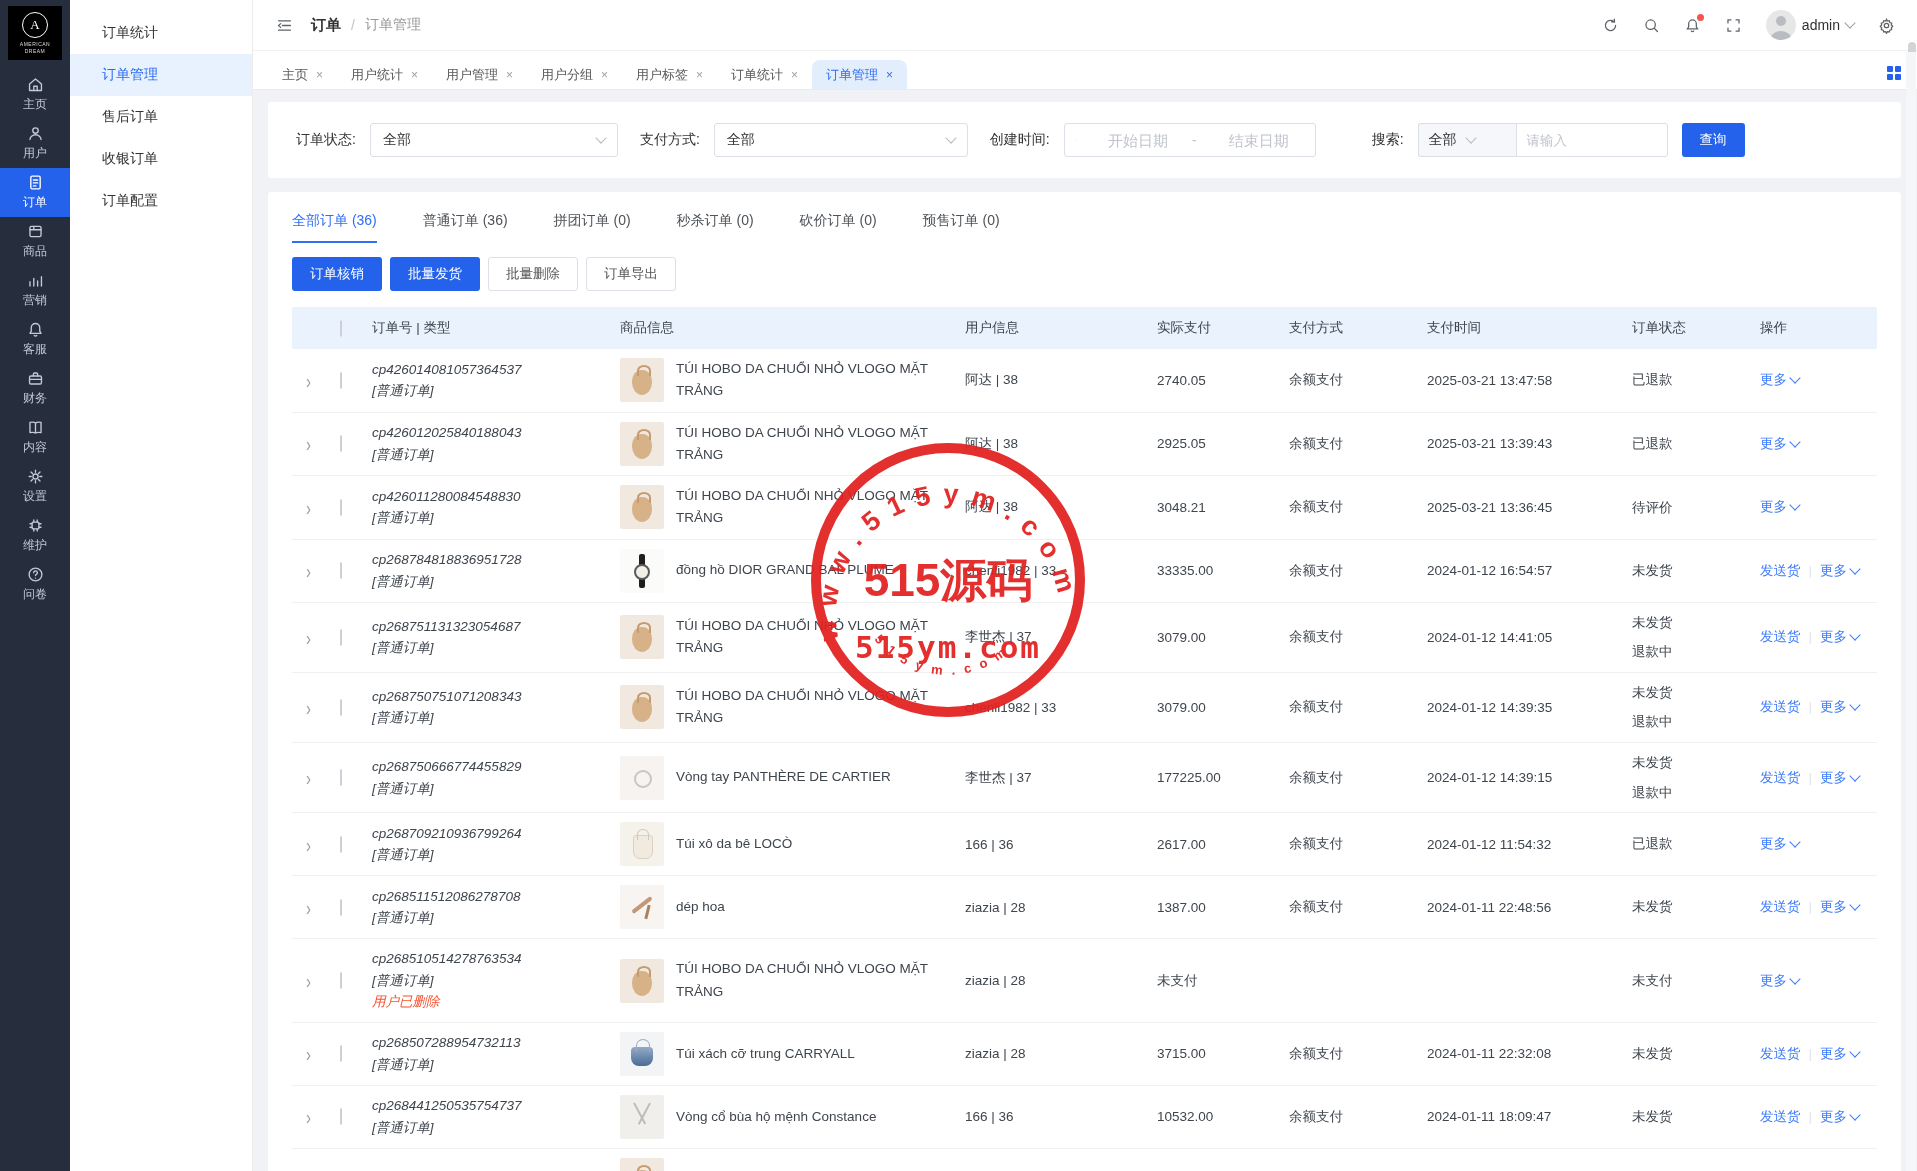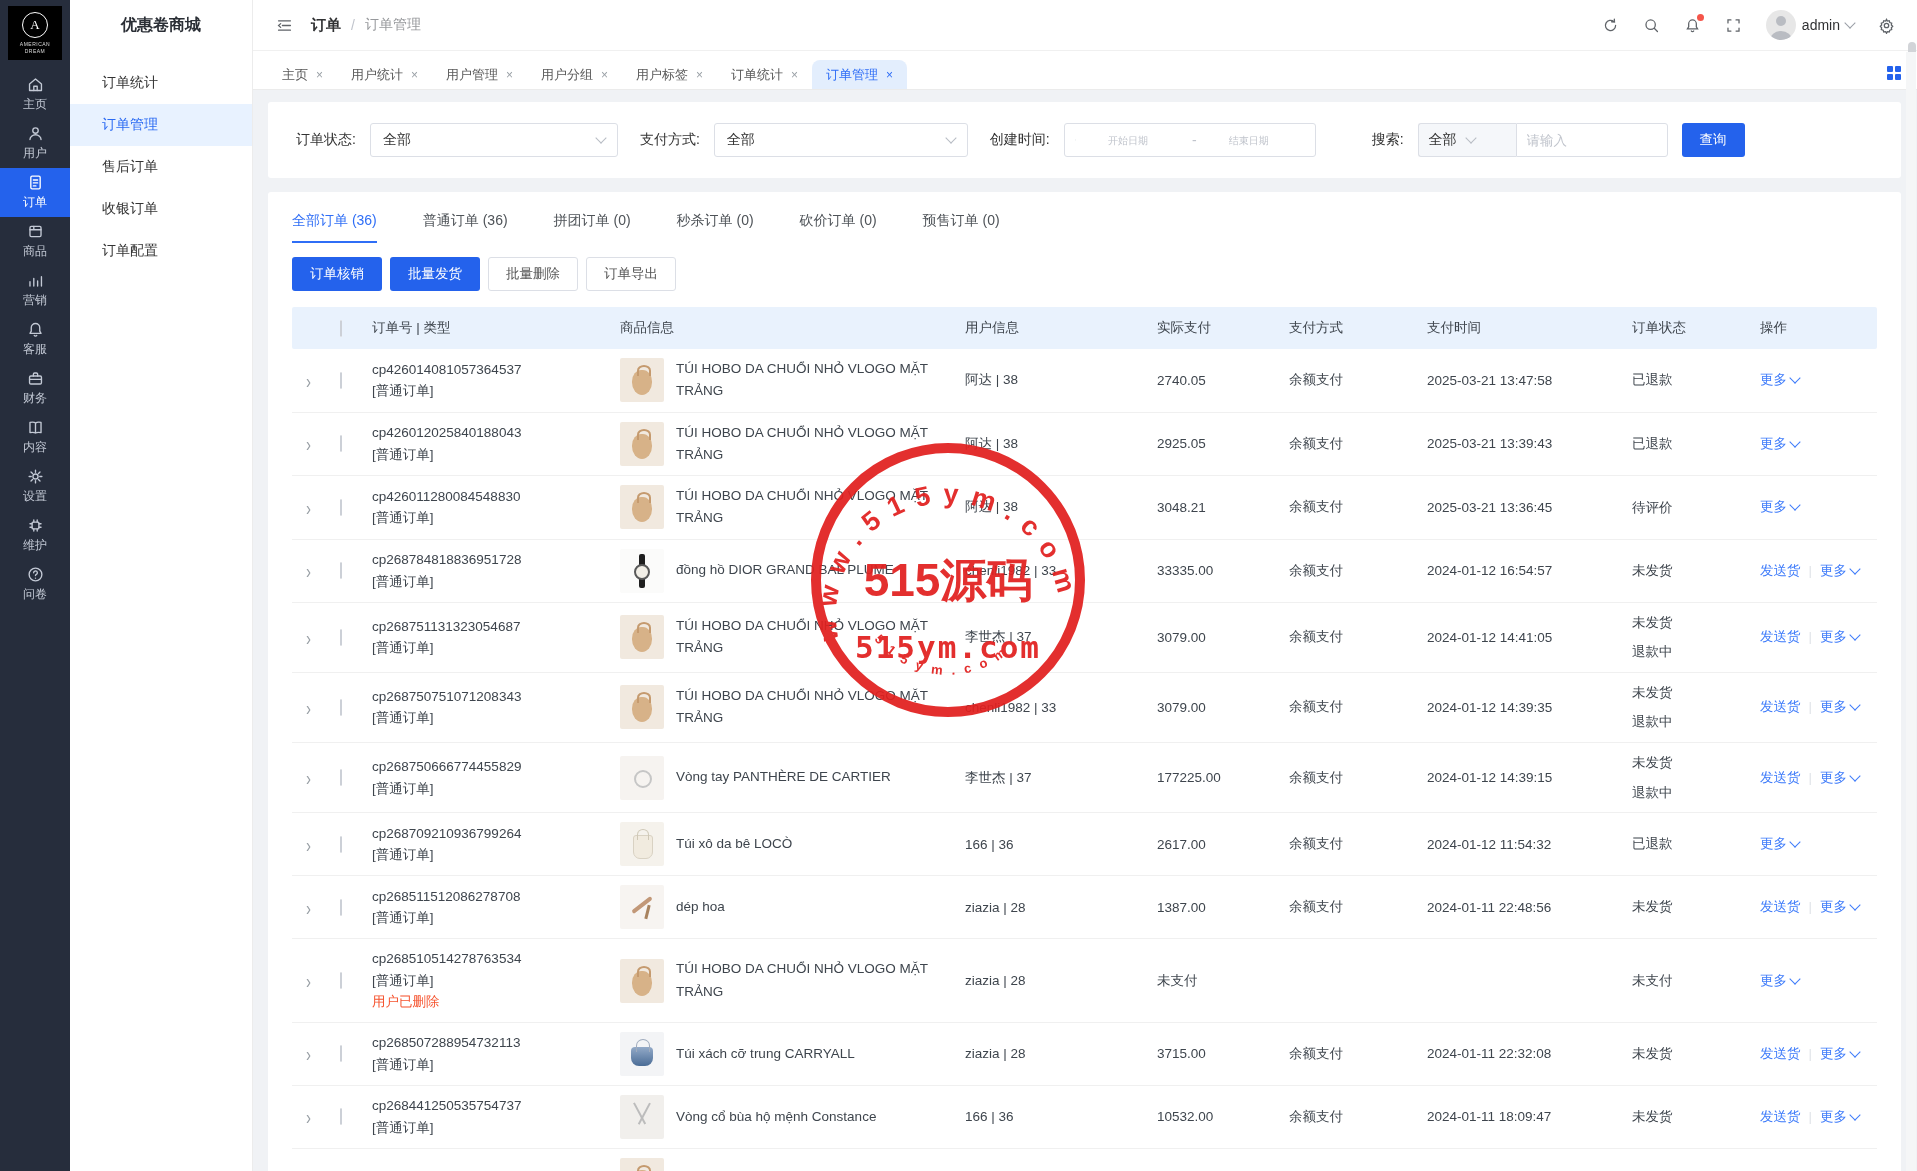--- a/index.html
+++ b/index.html
@@ -48,21 +48,21 @@
   .content{flex:1;background:#f0f2f5;padding:12px 16px 0 16px;overflow:hidden;}
   .card{background:#fff;border-radius:3px;}
   .filter-card{padding:21px 28px;display:flex;align-items:center;font-size:14px;color:#333;}
   .f-label{margin-right:14px;white-space:nowrap;}
   .select{height:34px;border:1px solid #dcdfe6;border-radius:3px;display:flex;align-items:center;padding:0 12px;color:#333;background:#fff;box-sizing:border-box;}
   .select .caret{margin-left:auto;color:#b7bcc4;}
   .sel-status{width:248px;margin-right:22px;}
   .sel-pay{width:254px;margin-right:22px;}
   .daterange{width:252px;height:34px;border:1px solid #dcdfe6;border-radius:3px;display:flex;align-items:center;padding:0 10px;box-sizing:border-box;gap:8px;}
   .daterange svg{width:14px;height:14px;stroke:#c0c4cc;fill:none;stroke-width:1.4;}
-  .ph{color:#c0c4cc;font-size:10px;border:none;outline:none;width:74px;background:transparent;font-family:inherit;margin-left:22px;}
+  .ph{color:#c0c4cc;font-size:15px;border:none;outline:none;width:74px;background:transparent;font-family:inherit;margin-left:22px;}
   .ph::placeholder{color:#c0c4cc;}
   .d-sep{color:#c0c4cc;}
   .search-group{display:flex;margin-left:56px;}
   .sel-mini{width:98px;background:#f5f7fa;border:1px solid #dcdfe6;border-right:none;border-radius:3px 0 0 3px;height:34px;display:flex;align-items:center;padding:0 10px;box-sizing:border-box;gap:10px;}
   .sel-mini .caret{color:#b7bcc4;}
   .search-input{width:152px;height:34px;border:1px solid #dcdfe6;border-radius:0 3px 3px 0;padding:0 10px;font-size:13.5px;box-sizing:border-box;outline:none;font-family:inherit;color:#333;}
   .search-input::placeholder{color:#c0c4cc;}
   .btn{height:34px;border-radius:3px;font-size:13.5px;display:inline-flex;align-items:center;justify-content:center;padding:0 17px;box-sizing:border-box;border:1px solid transparent;white-space:nowrap;}
   .btn-primary{background:#2462ec;color:#fff;}
   .btn-plain{background:#fff;border-color:#dcdfe6;color:#555;}
@@ -72,21 +72,21 @@
   .otabs{display:flex;gap:46px;padding-top:16px;}
   .otab{font-size:14px;color:#4e5358;padding-bottom:13px;position:relative;}
   .otab.active{color:#2f6ef6;}
   .otab.active:after{content:"";position:absolute;left:0;right:0;bottom:0;height:2px;background:#2f6ef6;}
   .toolbar{display:flex;gap:8px;margin:14px 0 16px;}
   .thead{display:grid;grid-template-columns:36px 44px 248px 345px 192px 132px 138px 205px 128px 1fr;align-items:center;background:#e9f2fd;height:42px;font-size:13.5px;color:#3e454d;border-radius:2px;}
   .trow{display:grid;grid-template-columns:36px 44px 248px 345px 192px 132px 138px 205px 128px 1fr;align-items:center;min-height:63px;border-bottom:1px solid #f0f0f0;padding:9px 0;box-sizing:border-box;font-size:13.5px;color:#3e454d;}
   .cb{width:15px;height:15px;border:1px solid #ccd0d7;border-radius:2px;background:#fff;margin-left:12px;}
   .expander{color:#9aa0a6;font-size:15px;padding-left:14px;line-height:1;}
   .expander:before{content:"›";display:inline-block;transform:scaleY(1.4);}
-  .col-order div{line-height:1.6;}
+  .col-order div{line-height:1.6;font-style:italic;}
   .deleted{color:#f5532e;}
   .col-prod{display:flex;align-items:center;gap:12px;padding-right:24px;}
   .pname{line-height:1.65;max-width:266px;}
   .act{color:#3e7bfa;white-space:nowrap;}
   .act .caret{color:#3e7bfa;margin-left:4px;}
   .act-div{color:#e0e3e8;margin:0 8px;}
   .status div{line-height:1.6;}
   .status div + div{margin-top:8px;}
   
   .thumb{width:44px;height:44px;border-radius:2px;flex:none;position:relative;overflow:hidden;background:#f4f2ef;}
@@ -201,21 +201,20 @@
     <svg viewBox="0 0 20 20">
         <circle cx="10" cy="10" r="7.5"></circle>
         <path d="M7.8 8 a2.2 2.2 0 1 1 2.9 2.1 c-.5.2-.7.6-.7 1.2"></path>
         <path d="M10 14.2 v.1"></path>
       </svg>
     <span>问卷</span>
   </div>
 </div>
 
 <div class="submenu">
-  <div class="store-title">优惠卷商城</div>
   <div style="height:12px"></div>
   <div class="sm-item clickable">订单统计</div>
   <div class="sm-item active clickable">订单管理</div>
   <div class="sm-item clickable">售后订单</div>
   <div class="sm-item clickable">收银订单</div>
   <div class="sm-item clickable">订单配置</div>
 </div>
 
 <div class="main">
   <div class="topbar">

